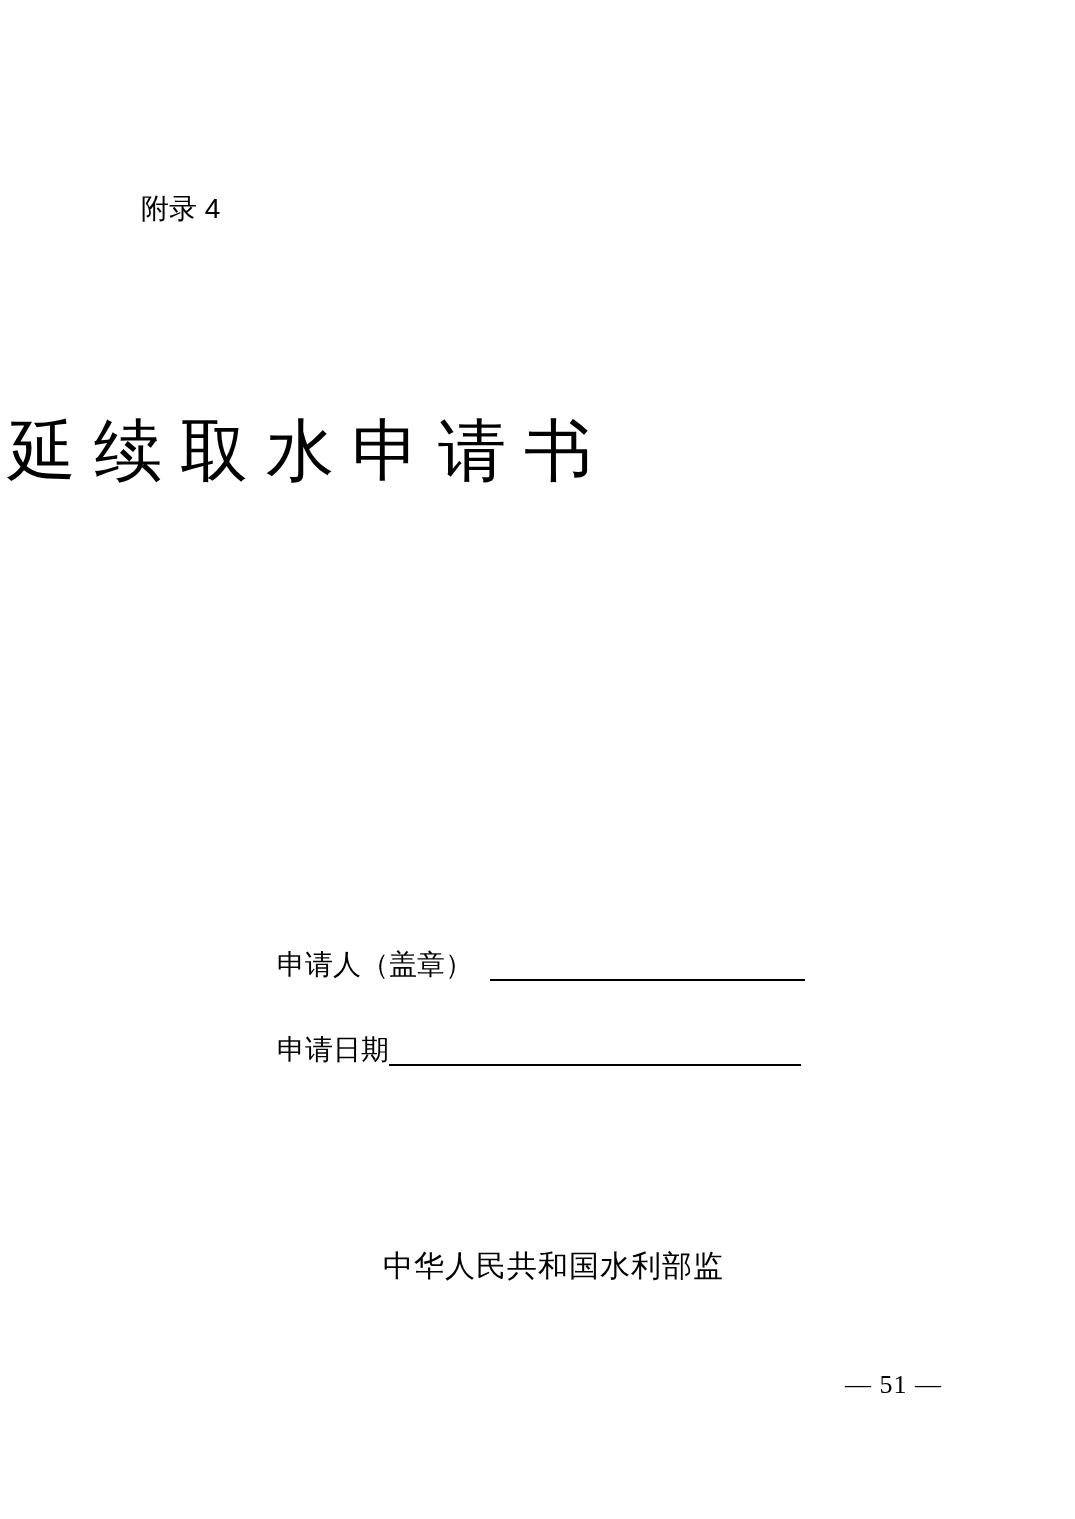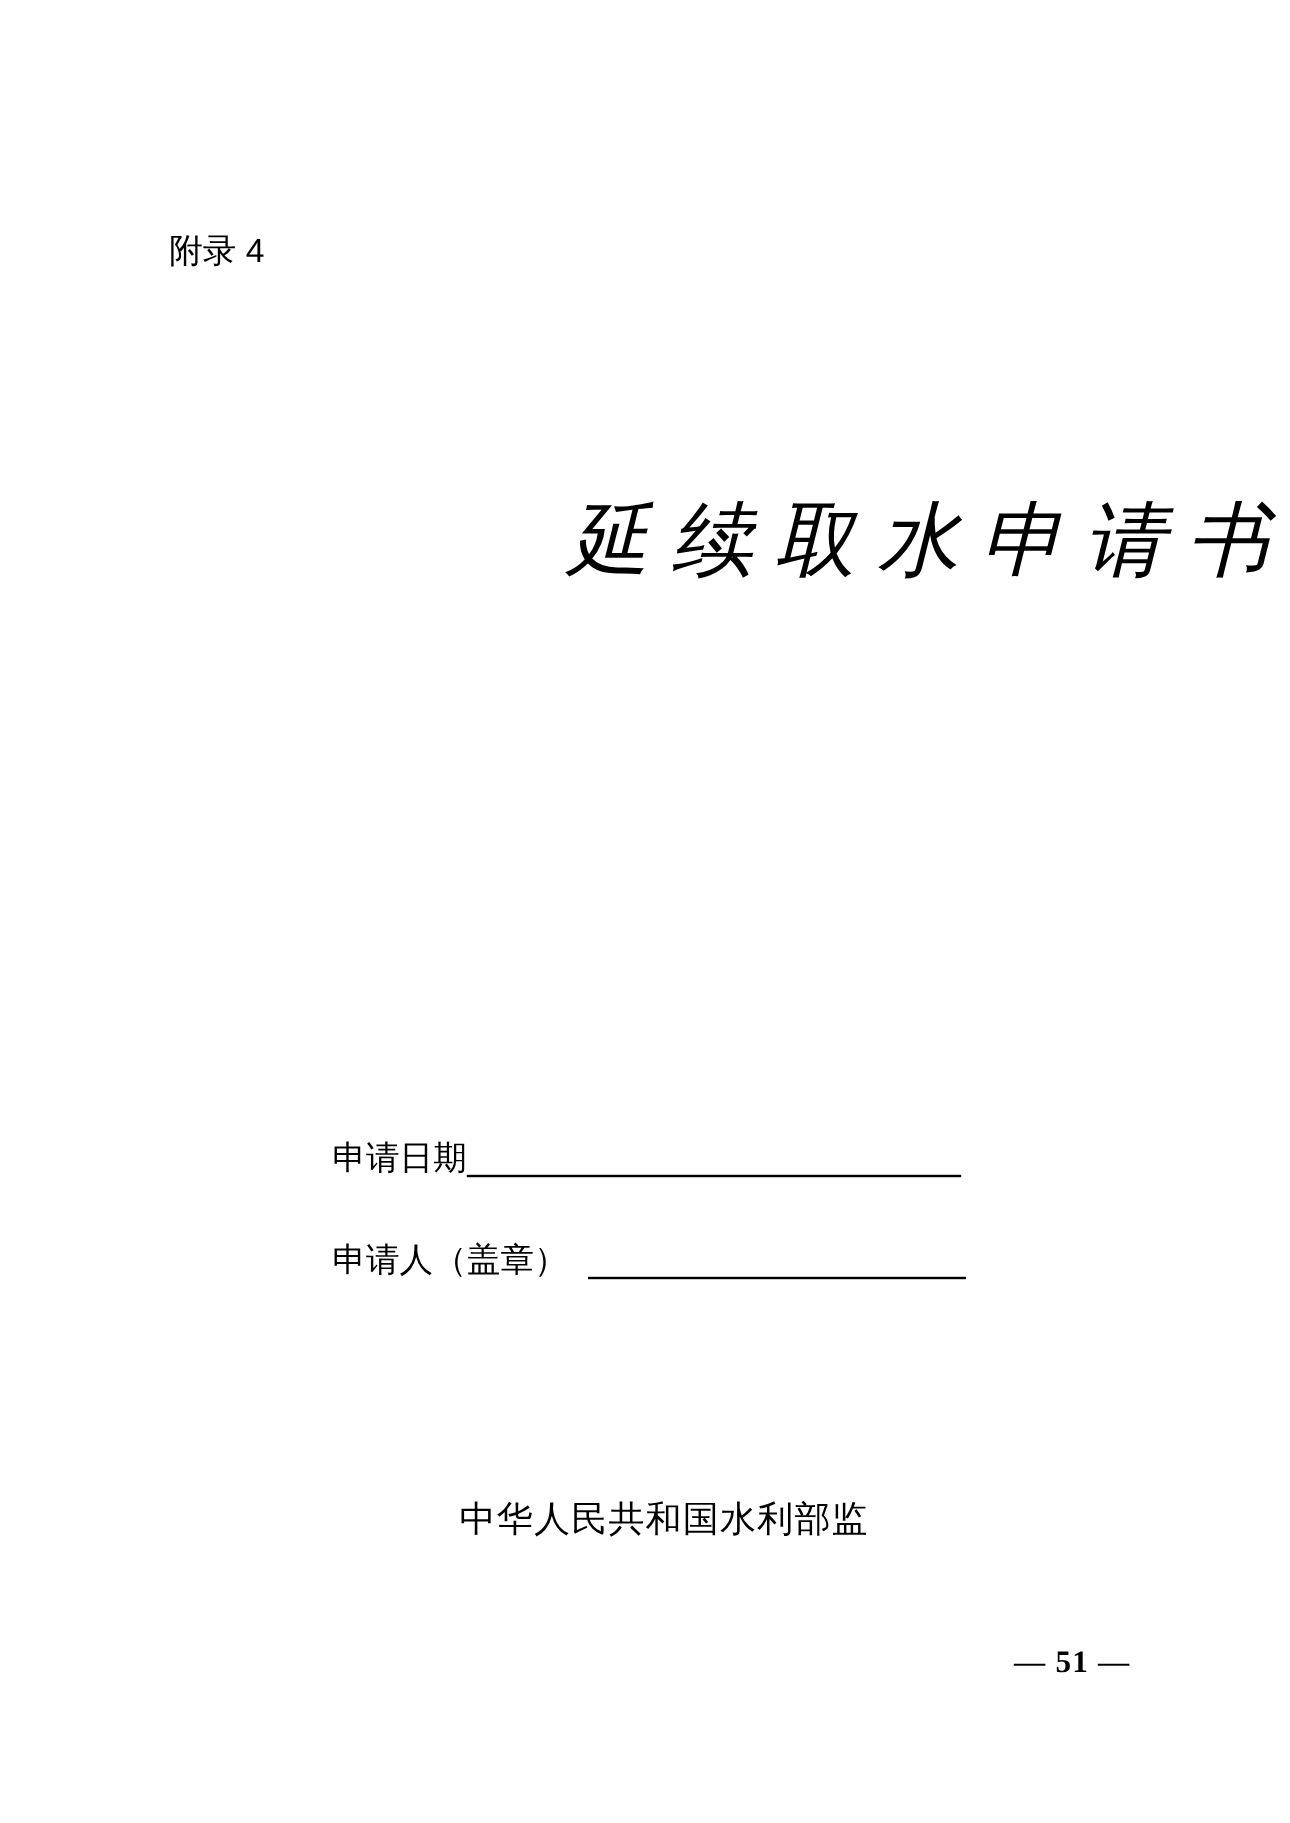--- a/index.html
+++ b/index.html
@@ -22,29 +22,28 @@
     top: 194px;
     font-size: 28px;
     line-height: 1.1;
     white-space: nowrap;
   }
   .doc-title {
     position: absolute;
     left: 0;
     top: 416px;
     width: 100%;
-    text-align: right;
+    text-align: left;
     font-size: 68px;
     font-weight: 500;
     letter-spacing: 18px;
-    padding-left: 26px;
+    padding-left: 8px;
     box-sizing: border-box;
     white-space: nowrap;
     line-height: 1.0;
-    font-style: italic;
   }
   .fields {
     position: absolute;
     left: 277px;
     top: 948px;
   }
   .field-row {
     display: flex;
     align-items: flex-end;
     font-size: 28px;
@@ -82,40 +81,39 @@
     padding-left: 16px;
   }
   .page-number {
     position: absolute;
     left: 845px;
     top: 1370px;
     font-family: "Liberation Serif", serif;
     font-size: 26px;
     letter-spacing: 1px;
     white-space: nowrap;
-    font-weight: bold;
   }
 </style>
 </head>
 <body>
 
 <div class="page">
 
   <div class="appendix-label">附录 4</div>
 
   <div class="doc-title">延续取水申请书</div>
 
   <div class="fields">
     <div class="field-row">
+      <span class="field-label">申请人（盖章）</span>
+      <span class="blank-line applicant-line"></span>
+    </div>
+    <div class="field-row">
       <span class="field-label">申请日期</span>
       <span class="blank-line date-line"></span>
-    </div>
-    <div class="field-row">
-      <span class="field-label">申请人（盖章）</span>
-      <span class="blank-line applicant-line"></span>
     </div>
   </div>
 
   <div class="issuer-line">中华人民共和国水利部监</div>
 
   <div class="page-number">— 51 —</div>
 
 </div>
 
 </body></html>

